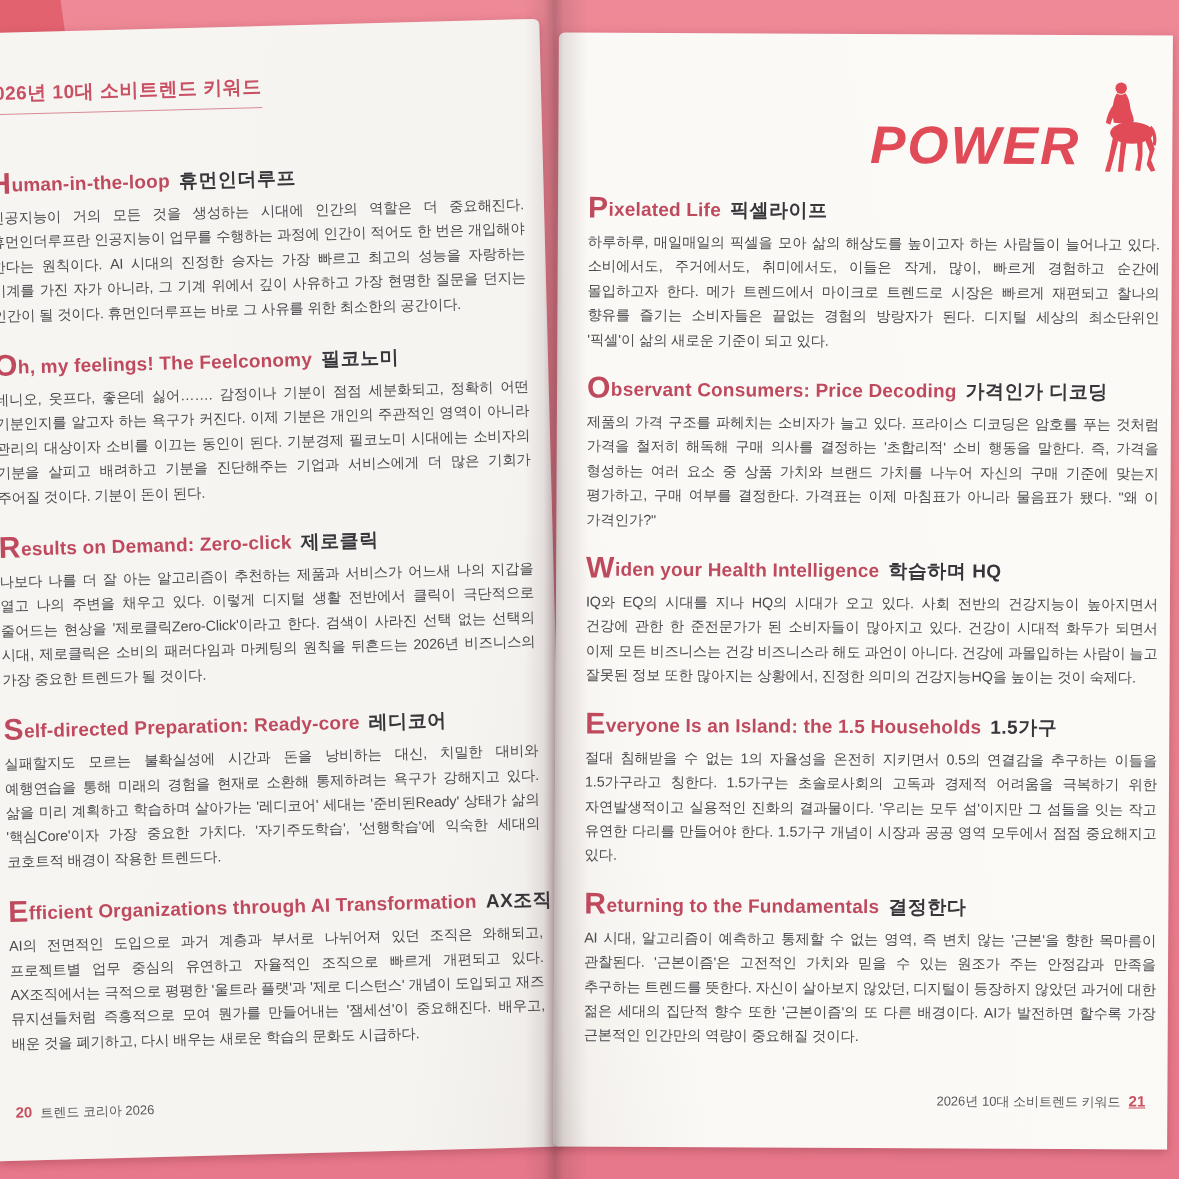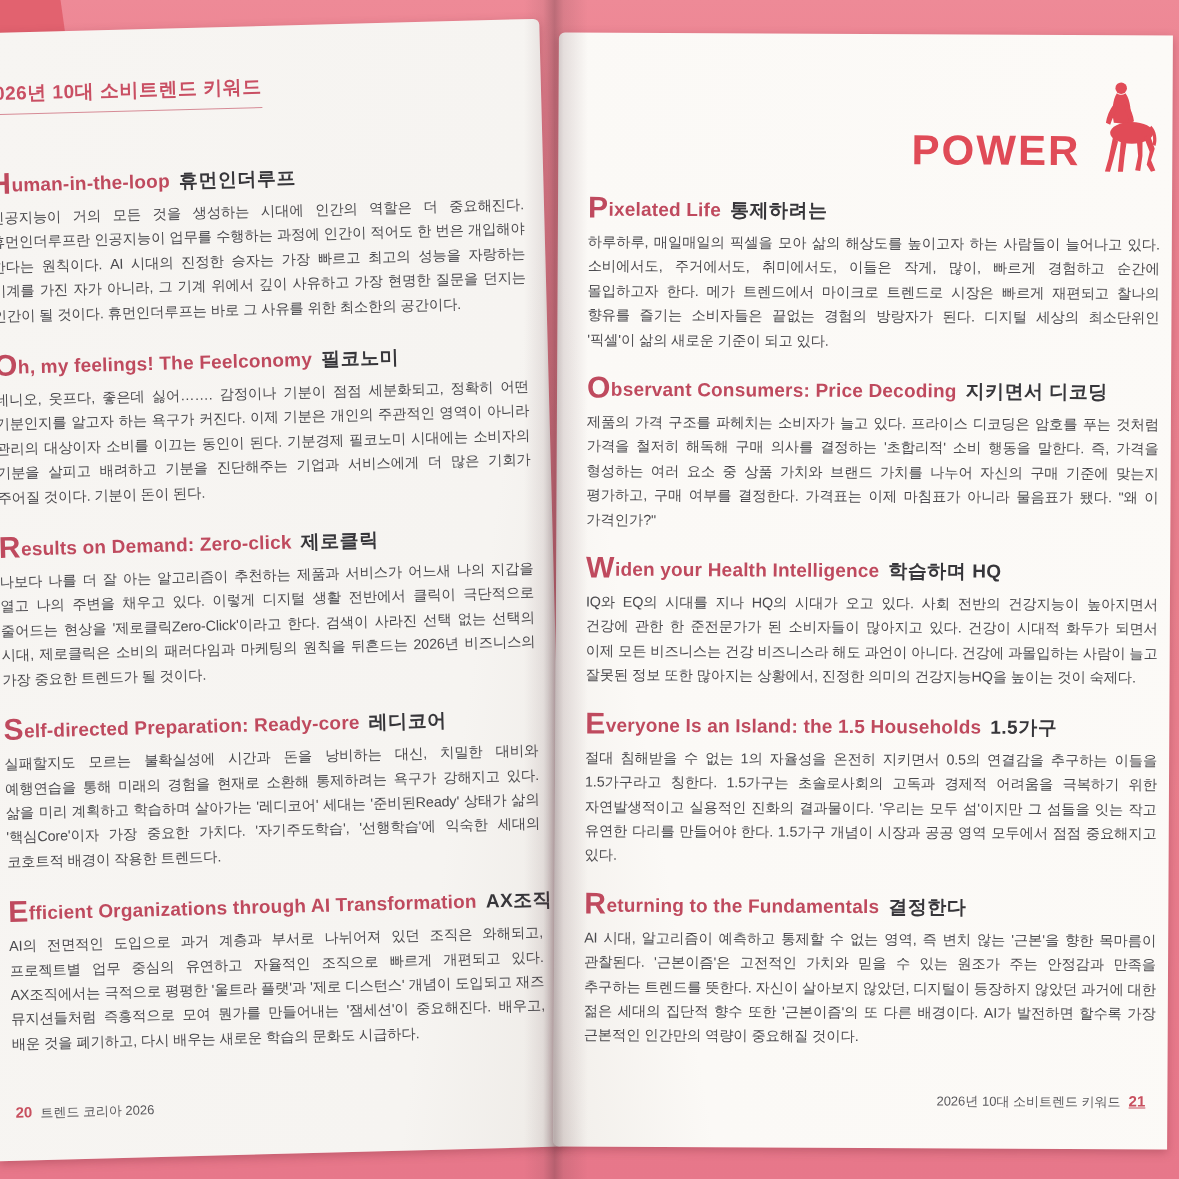--- a/index.html
+++ b/index.html
@@ -48,21 +48,21 @@
     margin:0;font-size:14.3px;line-height:24.4px;color:#4b4a4e;text-align:justify;
     letter-spacing:-.1px;word-break:keep-all;
   }
   .lp-inner .section{margin-bottom:25px;}
   .lp-inner .first-gap{margin-top:56px;}
   
   .rp-inner{padding:26px 12px 0 30px;}
   .logo-row{display:flex;justify-content:flex-end;align-items:flex-end;margin:14px 2px 26px 0;}
   .logo-text{text-align:right;color:#e04b57;font-weight:bold;line-height:.92;margin-right:6px;}
   .logo-line1{font-size:41px;letter-spacing:2px;margin-right:22px;}
-  .logo-line2{font-size:42px;letter-spacing:2px;}
+  .logo-line2{font-size:53px;letter-spacing:2px;font-style:italic;}
   .centaur{width:72px;height:102px;margin-bottom:-6px;}
   
   .footer{position:absolute;bottom:38px;font-size:13px;color:#5a595d;}
   .footer-left{left:18px;}
   .footer-right{right:22px;text-align:right;}
   .pageno{color:#c8505f;font-weight:bold;font-size:15px;}
   .footer-left .pageno{margin-right:8px;}
   .footer-right .pageno{margin-left:8px;text-decoration:underline;}
 </style>
 </head>
@@ -119,26 +119,26 @@
           <path d="M37,80 L31,110 L26,128 L33,128 L38,110 L44,86 Z"></path>
           <path d="M48,84 L46,108 L44,128 L51,128 L53,108 L56,86 Z"></path>
           <path d="M80,80 L88,100 L84,118 L90,128 L96,126 L90,112 L95,96 L88,76 Z"></path>
           <path d="M70,84 L72,106 L68,126 L75,127 L78,106 L78,86 Z"></path>
           <path d="M90,64 C97,70 99,84 96,92 L92,90 C94,82 92,72 87,68 Z"></path>
         </g>
       </svg>
     </div>
 
     <div class="section">
-      <h2 class="sec-head"><span class="lead">P</span><span class="title-en">ixelated Life</span><span class="keyword">통제하려는</span></h2>
+      <h2 class="sec-head"><span class="lead">P</span><span class="title-en">ixelated Life</span><span class="keyword">픽셀라이프</span></h2>
       <p class="body-text">하루하루, 매일매일의 픽셀을 모아 삶의 해상도를 높이고자 하는 사람들이 늘어나고 있다. 소비에서도, 주거에서도, 취미에서도, 이들은 작게, 많이, 빠르게 경험하고 순간에 몰입하고자 한다. 메가 트렌드에서 마이크로 트렌드로 시장은 빠르게 재편되고 찰나의 향유를 즐기는 소비자들은 끝없는 경험의 방랑자가 된다. 디지털 세상의 최소단위인 '픽셀'이 삶의 새로운 기준이 되고 있다.</p>
     </div>
 
     <div class="section">
-      <h2 class="sec-head"><span class="lead">O</span><span class="title-en">bservant Consumers: Price Decoding</span><span class="keyword">지키면서 디코딩</span></h2>
+      <h2 class="sec-head"><span class="lead">O</span><span class="title-en">bservant Consumers: Price Decoding</span><span class="keyword">가격인가 디코딩</span></h2>
       <p class="body-text">제품의 가격 구조를 파헤치는 소비자가 늘고 있다. 프라이스 디코딩은 암호를 푸는 것처럼 가격을 철저히 해독해 구매 의사를 결정하는 '초합리적' 소비 행동을 말한다. 즉, 가격을 형성하는 여러 요소 중 상품 가치와 브랜드 가치를 나누어 자신의 구매 기준에 맞는지 평가하고, 구매 여부를 결정한다. 가격표는 이제 마침표가 아니라 물음표가 됐다. "왜 이 가격인가?"</p>
     </div>
 
     <div class="section">
       <h2 class="sec-head"><span class="lead">W</span><span class="title-en">iden your Health Intelligence</span><span class="keyword">학습하며 HQ</span></h2>
       <p class="body-text">IQ와 EQ의 시대를 지나 HQ의 시대가 오고 있다. 사회 전반의 건강지능이 높아지면서 건강에 관한 한 준전문가가 된 소비자들이 많아지고 있다. 건강이 시대적 화두가 되면서 이제 모든 비즈니스는 건강 비즈니스라 해도 과언이 아니다. 건강에 과몰입하는 사람이 늘고 잘못된 정보 또한 많아지는 상황에서, 진정한 의미의 건강지능HQ을 높이는 것이 숙제다.</p>
     </div>
 
     <div class="section">
       <h2 class="sec-head"><span class="lead">E</span><span class="title-en">veryone Is an Island: the 1.5 Households</span><span class="keyword">1.5가구</span></h2>

